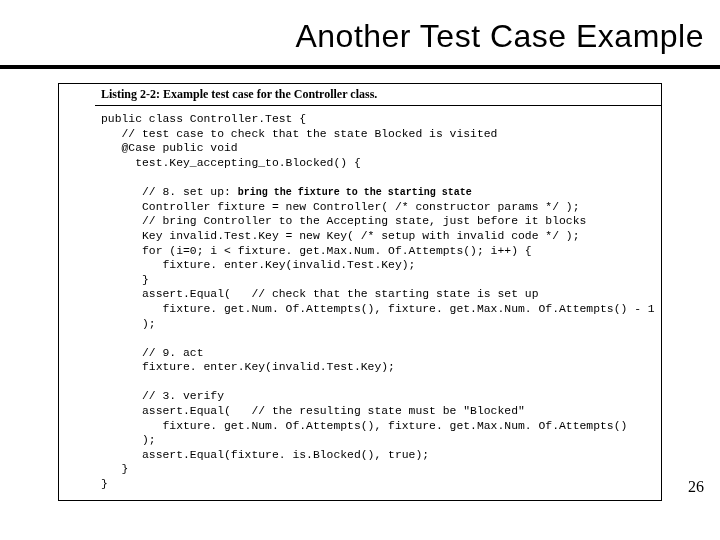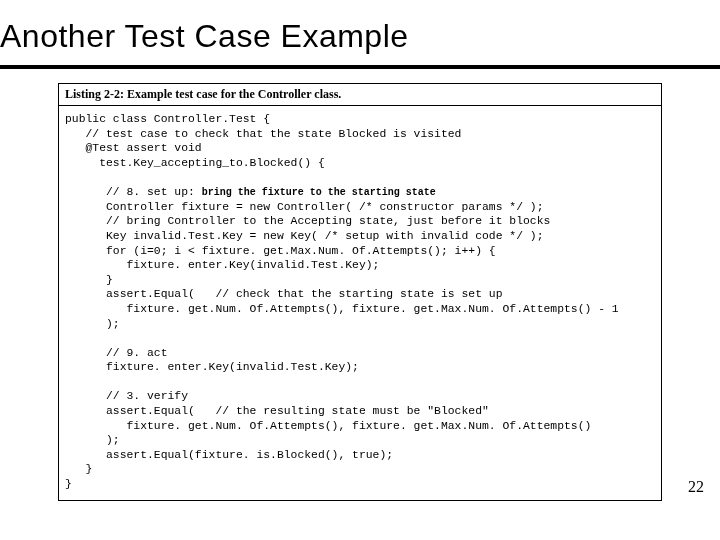--- a/index.html
+++ b/index.html
@@ -11,33 +11,34 @@
     font-family: Arial, Helvetica, sans-serif;
     overflow: hidden;
   }
   .slide {
     position: relative;
     width: 720px;
     height: 540px;
     box-sizing: border-box;
   }
   .title {
-    text-align: left;
+    text-align: right;
     font-size: 32px;
     font-weight: normal;
     padding: 18px 16px 10px 0;
     letter-spacing: 0.5px;
   }
   .hr {
     border-top: 4px solid #000;
     margin: 0;
   }
   .listing-box {
     margin: 14px 58px 0 58px;
     border: 1.5px solid #000;
+    padding-left: 36px;
   }
   .listing-caption {
     border-bottom: 1.5px solid #000;
     padding: 3px 6px;
     font-weight: bold;
     font-size: 12px;
     font-family: "Times New Roman", Times, serif;
   }
   .code {
     font-family: "Courier New", Courier, monospace;
@@ -63,21 +64,21 @@
 <body>
 
 <div class="slide">
   <div class="title">Another Test Case Example</div>
   <div class="hr"></div>
 
   <div class="listing-box">
     <div class="listing-caption">Listing 2-2: Example test case for the Controller class.</div>
     <div class="code"><span>public class Controller.Test {</span>
 <span>   // test case to check that the state Blocked is visited</span>
-<span>   @Test assert void</span>
+<span>   @Case public void</span>
 <span>     test.Key_accepting_to.Blocked() {</span>
 <span></span>
 <span>      // 8. set up: </span><span class="em">bring the fixture to the starting state</span>
 <span>      Controller fixture = new Controller( /* constructor params */ );</span>
 <span>      // bring Controller to the Accepting state, just before it blocks</span>
 <span>      Key invalid.Test.Key = new Key( /* setup with invalid code */ );</span>
 <span>      for (i=0; i &lt; fixture. get.Max.Num. Of.Attempts(); i++) {</span>
 <span>         fixture. enter.Key(invalid.Test.Key);</span>
 <span>      }</span>
 <span>      assert.Equal(   // check that the starting state is set up</span>
@@ -89,14 +90,14 @@
 <span></span>
 <span>      // 3. verify</span>
 <span>      assert.Equal(   // the resulting state must be "Blocked"</span>
 <span>         fixture. get.Num. Of.Attempts(), fixture. get.Max.Num. Of.Attempts()</span>
 <span>      );</span>
 <span>      assert.Equal(fixture. is.Blocked(), true);</span>
 <span>   }</span>
 <span>}</span></div>
   </div>
 
-  <div class="pagenum">22</div>
+  <div class="pagenum">26</div>
 </div>
 
 </body></html>

